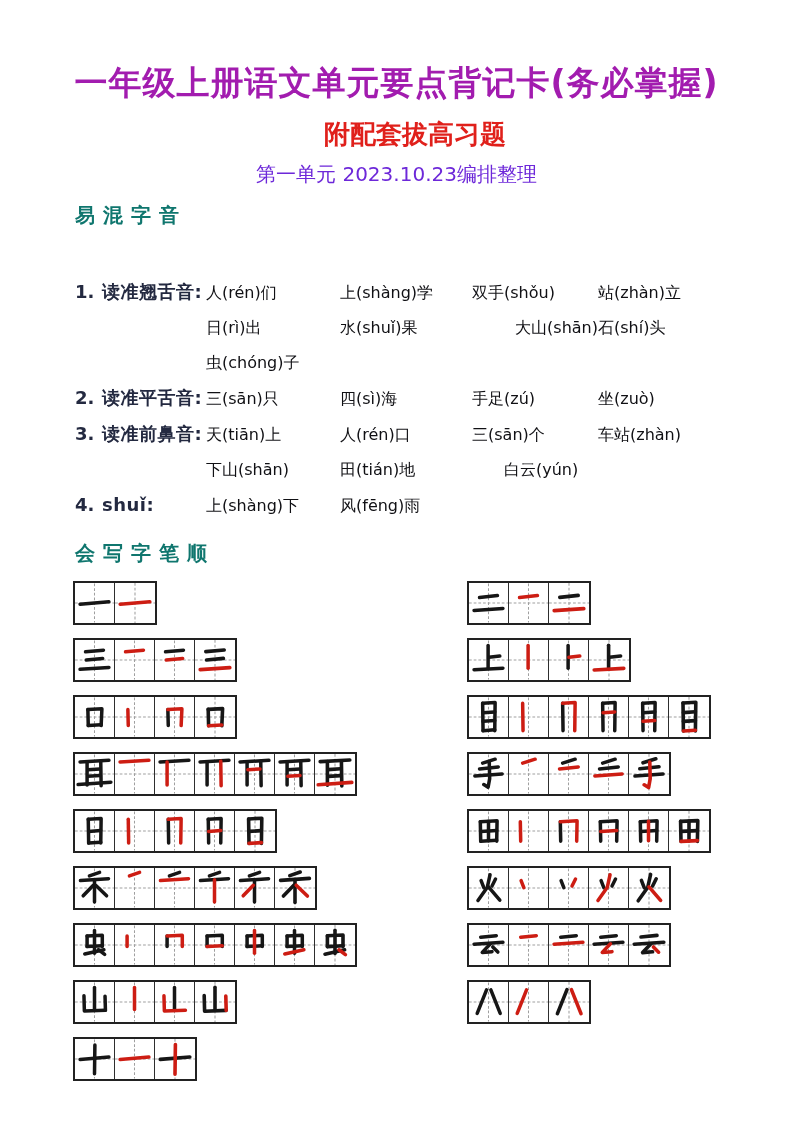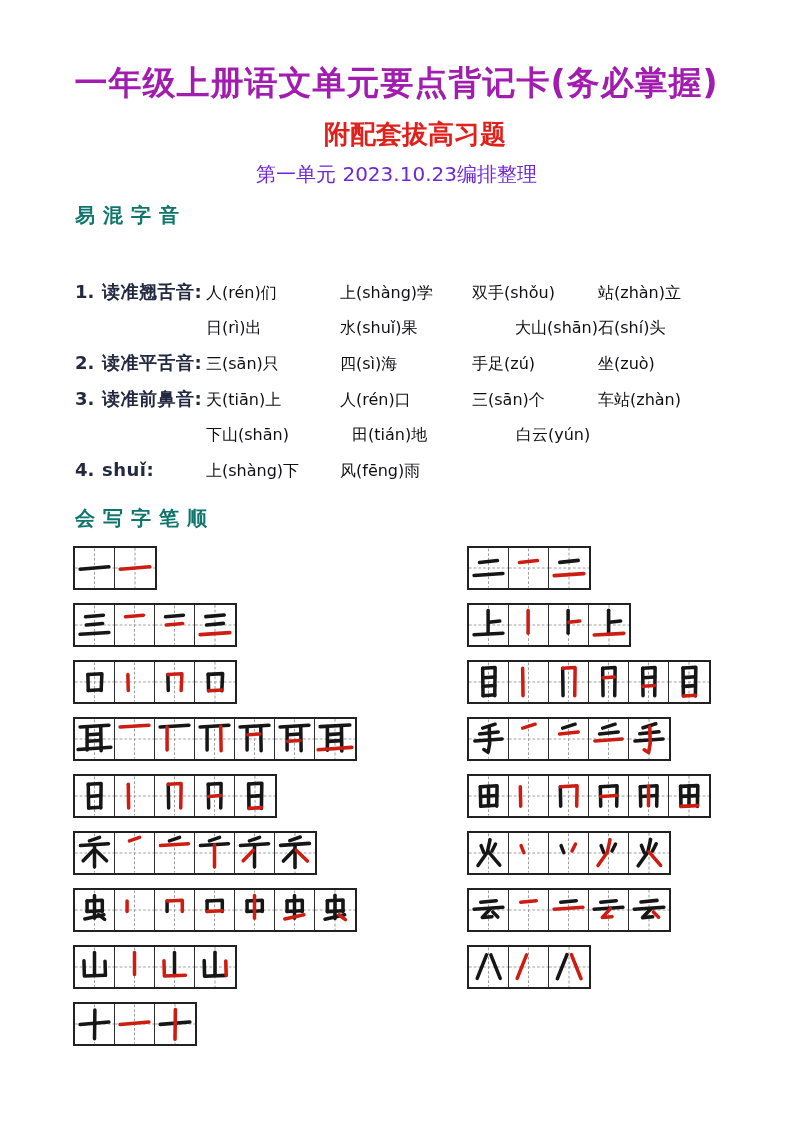--- a/index.html
+++ b/index.html
@@ -64,40 +64,45 @@
       </div>
       <div class="pinyin-row">
         <span class="pn-num"></span>
         <span class="pn-label"></span>
         <span class="pn-word" style="width: 134px;">日(rì)出</span>
         <span class="pn-word" style="width: 132px;">水(shuǐ)果</span>
         <span class="pn-word" style="width: 126px; text-align: right;">大山(shān)</span>
         <span class="pn-word">石(shí)头</span>
       </div>
       <div class="pinyin-row">
+        <span class="pn-num"></span>
+        <span class="pn-label"></span>
+        <span class="pn-word" style="width: 134px;">虫(chóng)子</span>
+      </div>
+      <div class="pinyin-row">
         <span class="pn-num">2.</span>
         <span class="pn-label">读准平舌音:</span>
         <span class="pn-word" style="width: 134px;">三(sān)只</span>
         <span class="pn-word" style="width: 132px;">四(sì)海</span>
         <span class="pn-word" style="width: 126px;">手足(zú)</span>
         <span class="pn-word">坐(zuò)</span>
       </div>
       <div class="pinyin-row">
         <span class="pn-num">3.</span>
         <span class="pn-label">读准前鼻音:</span>
         <span class="pn-word" style="width: 134px;">天(tiān)上</span>
         <span class="pn-word" style="width: 132px;">人(rén)口</span>
         <span class="pn-word" style="width: 126px;">三(sān)个</span>
         <span class="pn-word">车站(zhàn)</span>
       </div>
       <div class="pinyin-row">
         <span class="pn-num"></span>
         <span class="pn-label"></span>
         <span class="pn-word" style="width: 134px;">下山(shān)</span>
-        <span class="pn-word" style="width: 132px; margin-left: 12px;">田(tián)地</span>
+        <span class="pn-word" style="width: 132px;">田(tián)地</span>
         <span class="pn-word" style="width: 126px; margin-left: 32px;">白云(yún)</span>
       </div>
       <div class="pinyin-row">
         <span class="pn-num">4.</span>
         <span class="pn-label">shuǐ:</span>
         <span class="pn-word" style="width: 134px;">上(shàng)下</span>
         <span class="pn-word" style="width: 132px;">风(fēng)雨</span>
       </div>
     </div>
 

